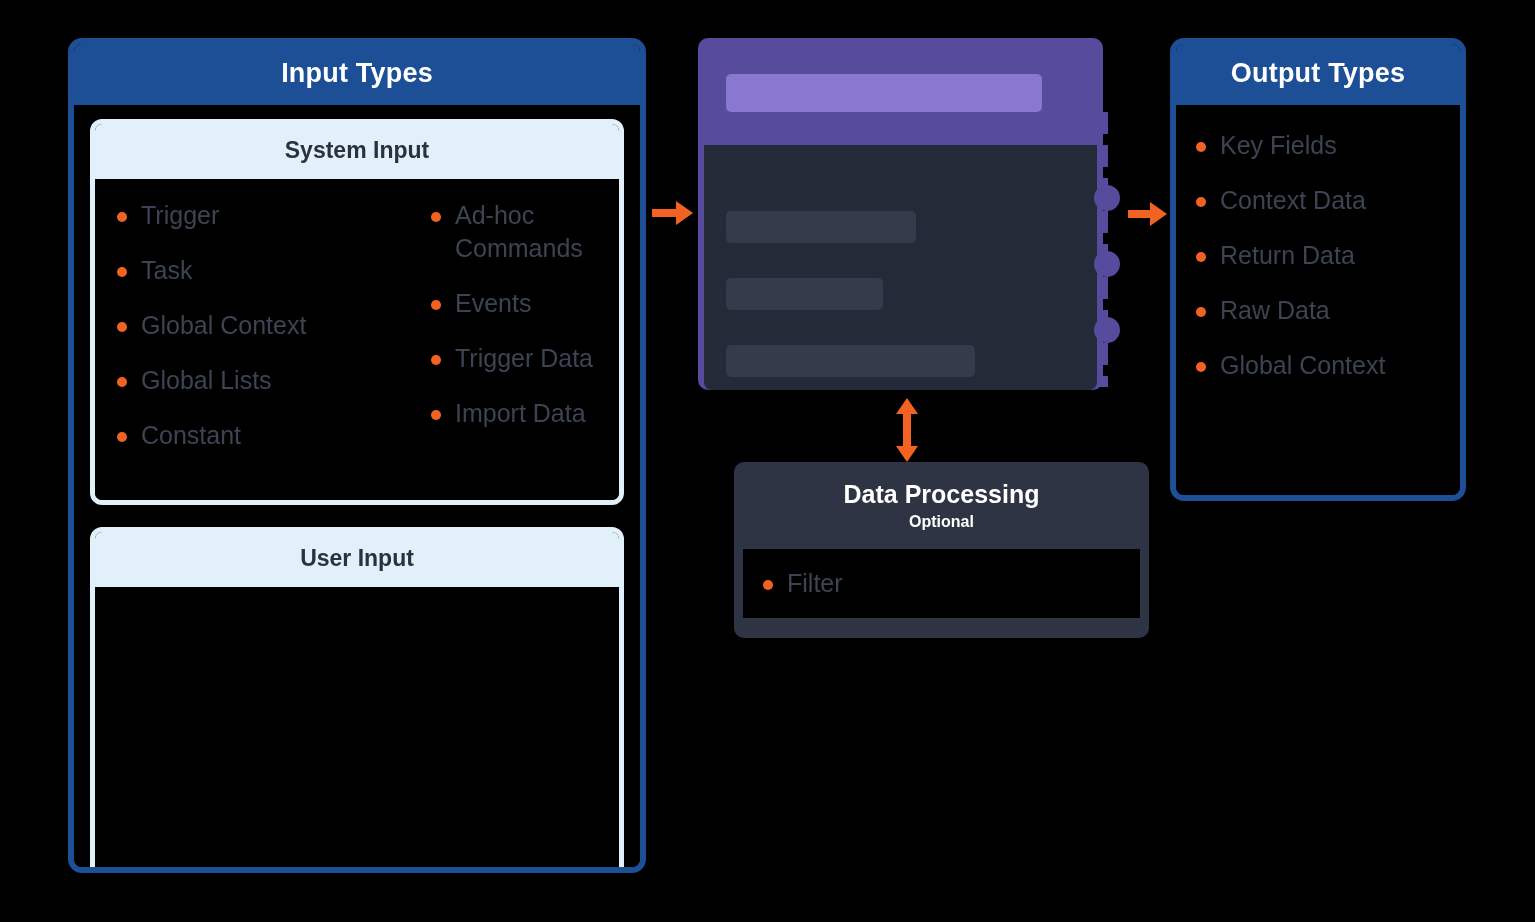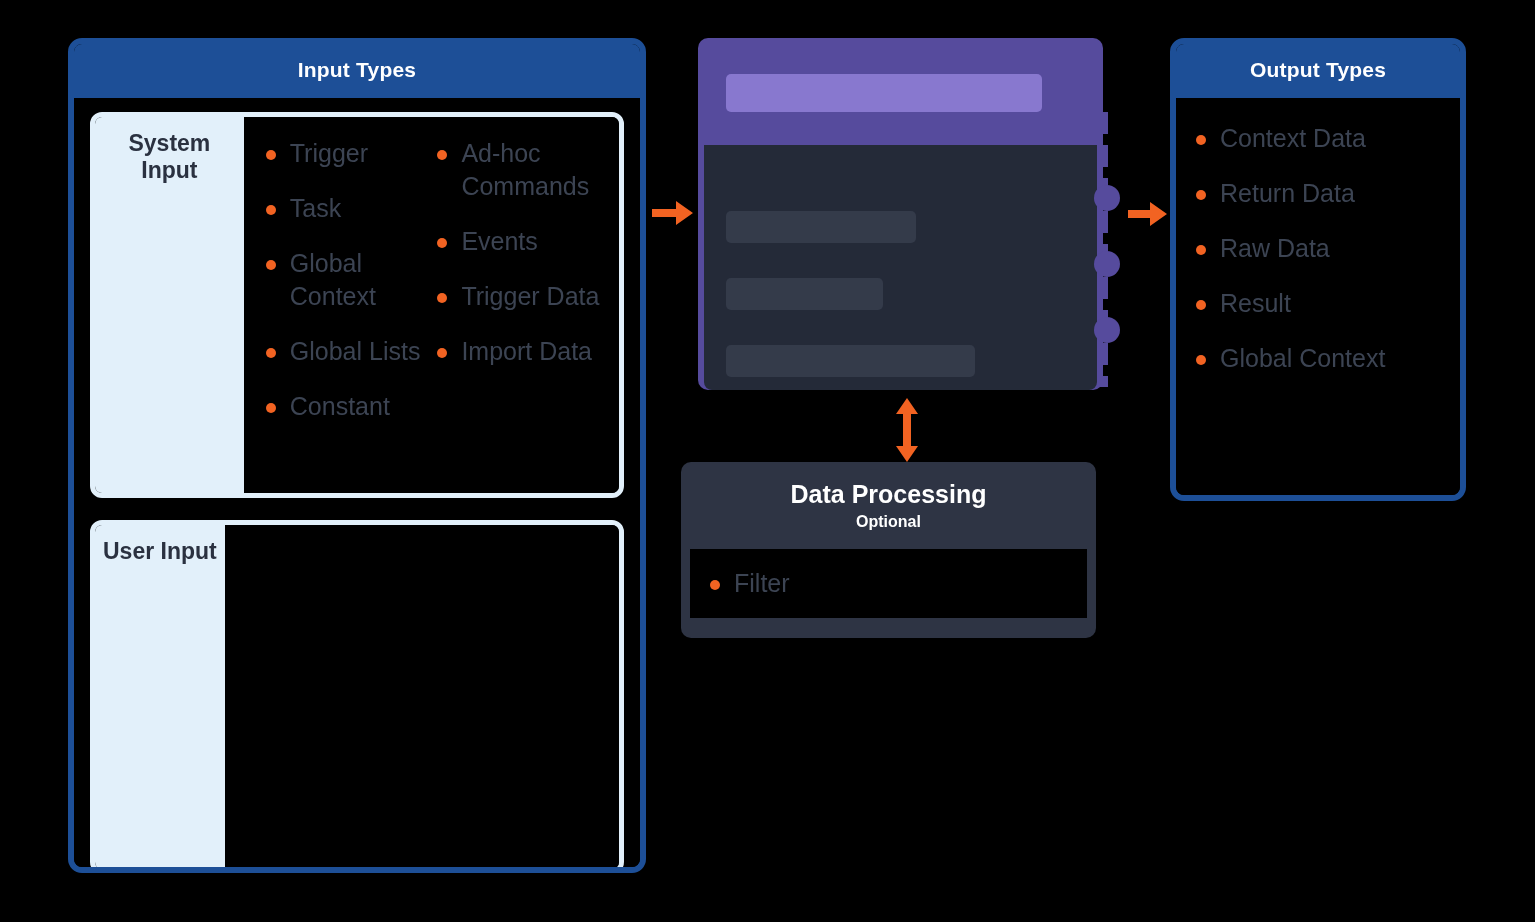--- a/index.html
+++ b/index.html
@@ -18,21 +18,21 @@
     border: 6px solid #1d4f97;
     border-radius: 14px;
     background: #000000;
     overflow: hidden;
     display: flex;
     flex-direction: column;
   }
   .panel-header {
     background: #1d4f97;
     color: #ffffff;
-    font-size: 21px;
+    font-size: 27px;
     font-weight: bold;
     letter-spacing: 0.2px;
     text-align: center;
     padding: 14px 8px 16px;
     flex: 0 0 auto;
   }
   .panel-body {
     flex: 1 1 auto;
     background: #000000;
     padding: 14px 16px 16px;
@@ -41,21 +41,21 @@
     gap: 22px;
   }
 
   
   .card {
     border: 5px solid #e2f0fa;
     border-radius: 12px;
     background: #000000;
     overflow: hidden;
     display: flex;
-    flex-direction: row;
+    flex-direction: column;
   }
   .card-header {
     background: #e2f0fa;
     color: #2a3140;
     font-size: 23px;
     font-weight: bold;
     text-align: center;
     padding: 13px 8px 15px;
   }
   .card-body {
@@ -223,38 +223,38 @@
       <path d="M0 10 H22 V2 L39 14 L22 26 V18 H0 Z" fill="#f26322"></path>
     </svg>
   </div>
 
   <div class="arrow" style="left:893px; top:398px;">
     <svg width="28" height="64" viewBox="0 0 28 64" aria-hidden="true">
       <path d="M14 0 L25 16 H18 V48 H25 L14 64 L3 48 H10 V16 H3 Z" fill="#f26322"></path>
     </svg>
   </div>
 
-  <div id="dp-box" style="left:681px; top:462px; width:415px; height:176px;">
+  <div id="dp-box" style="left:734px; top:462px; width:415px; height:176px;">
     <div id="dp-header">
       <div id="dp-title">Data Processing</div>
       <div id="dp-sub">Optional</div>
     </div>
     <div id="dp-body">
       <ul class="bullets">
         <li>Filter</li>
       </ul>
     </div>
   </div>
 
   <div class="panel" id="output-panel" style="left:1170px; top:38px; width:296px; height:463px;">
     <div class="panel-header">Output Types</div>
     <div class="panel-body" style="padding:24px 10px 10px 14px;">
       <ul class="bullets">
+        <li>Key Fields</li>
         <li>Context Data</li>
         <li>Return Data</li>
         <li>Raw Data</li>
-        <li>Result</li>
         <li>Global Context</li>
       </ul>
     </div>
   </div>
 
 </div>
 
 </body></html>

